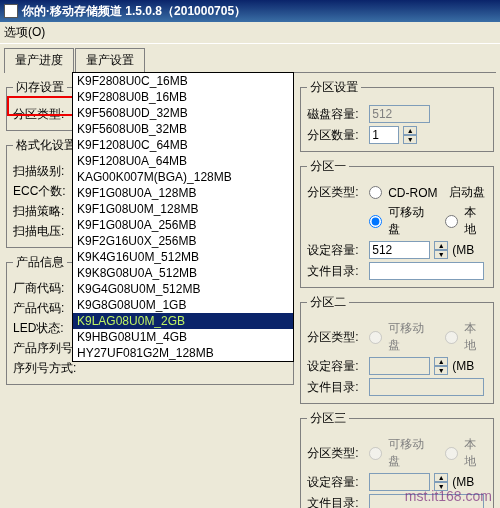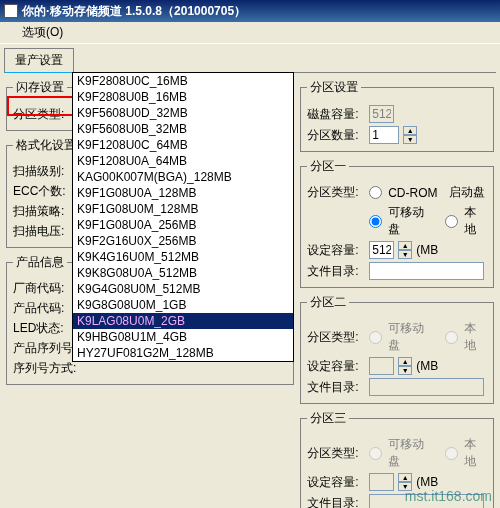--- a/index.html
+++ b/index.html
@@ -1,58 +1,59 @@
 <!DOCTYPE html>
 <html><head>
 <meta charset="utf-8">
 <style>
 *{box-sizing:border-box;margin:0;padding:0;font-family:"SimSun","宋体",sans-serif;font-size:12px}
 body{background:#ece9d8;width:500px;height:508px;overflow:hidden;position:relative}
 .titlebar{background:linear-gradient(#0a246a,#3a6ea5);color:#fff;height:22px;line-height:22px;padding:0 4px;font-weight:bold;display:flex;align-items:center}
 .titlebar .ico{width:14px;height:14px;margin-right:4px;background:#fff;border:1px solid #555}
-.menubar{background:#ece9d8;border-bottom:1px solid #fff;padding:2px 22px}
+.menubar{background:#ece9d8;border-bottom:1px solid #fff;padding:2px 4px}
 .tabs{margin:4px 4px 0;display:flex;border-bottom:1px solid #808080}
 .tab{padding:3px 10px;border:1px solid #808080;border-bottom:none;background:#ece9d8;margin-right:1px;margin-bottom:-1px;cursor:pointer}
 .tab.active{background:#ece9d8;border-bottom:1px solid #0ea5e9}
 .panel{padding:6px;display:flex;gap:6px}
 .col{display:flex;flex-direction:column;gap:6px}
 .leftcol{width:290px}
 .rightcol{width:195px}
 fieldset{border:1px solid #808080;padding:6px 6px 4px;position:relative}
 legend{padding:0 3px;background:#ece9d8}
 .row{display:flex;align-items:center;margin:3px 0;gap:4px}
 .lbl{min-width:58px;white-space:nowrap}
 input.txt,select.sel,input.num{border:1px solid #7f9db9;background:#fff;height:18px;padding:0 2px;font-size:12px}
-input.txt{width:25px}
+input.txt{width:61px}
 input.txt.wide{width:115px}
 input.dis{background:#ece9d8;color:#808080}
 select.sel{width:200px}
 .chk{width:12px;height:12px}
 .radio{margin-right:2px}
 .dropdown{position:absolute;left:72px;top:72px;width:222px;max-height:300px;background:#fff;border:1px solid #000;overflow-y:auto;z-index:100}
 .dropdown .opt{padding:1px 4px;white-space:nowrap;cursor:pointer;font-size:12px}
-.dropdown .opt.sel{background:#0a246a;color:#f0abfc}
+.dropdown .opt.sel{background:#0a246a;color:#bef264}
 .spin{width:14px;height:18px;display:flex;flex-direction:column}
 .spin div{flex:1;border:1px solid #7f9db9;background:#ece9d8;font-size:7px;text-align:center;line-height:7px;cursor:pointer}
-.watermark{position:absolute;bottom:4px;right:8px;color:#0f766e;font-size:14px;opacity:0.65}
+.watermark{position:absolute;bottom:4px;right:8px;color:#701a75;font-size:14px;opacity:0.65}
 .redbox{position:absolute;left:0;top:0;width:124px;height:20px;border:2px solid #e00;pointer-events:none}
 </style>
 </head>
 <body>
 
 <div class="titlebar">
   <span class="ico"></span>
   <span>你的·移动存储频道  1.5.0.8（201000705）</span>
 </div>
 
 <div class="menubar">
   <span>选项(O)</span>
 </div>
 
 <div class="tabs">
+  <div class="tab">量产进度</div>
   <div class="tab active">量产设置</div>
 </div>
 
 <div class="panel">
   <div class="col leftcol">
     <fieldset style="position:relative">
       <div class="redbox"></div>
       <legend>闪存设置</legend>
       <div class="row">
         <span class="lbl">分区类型:</span>

